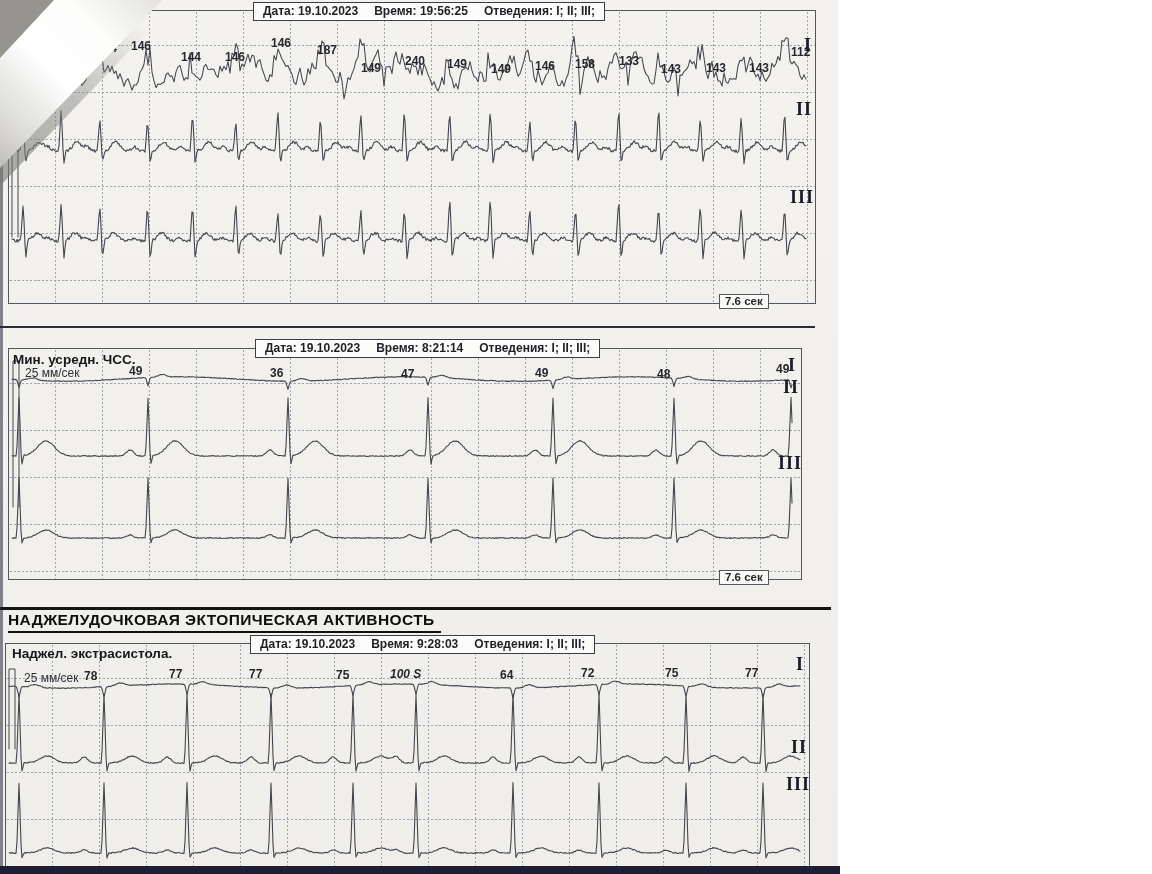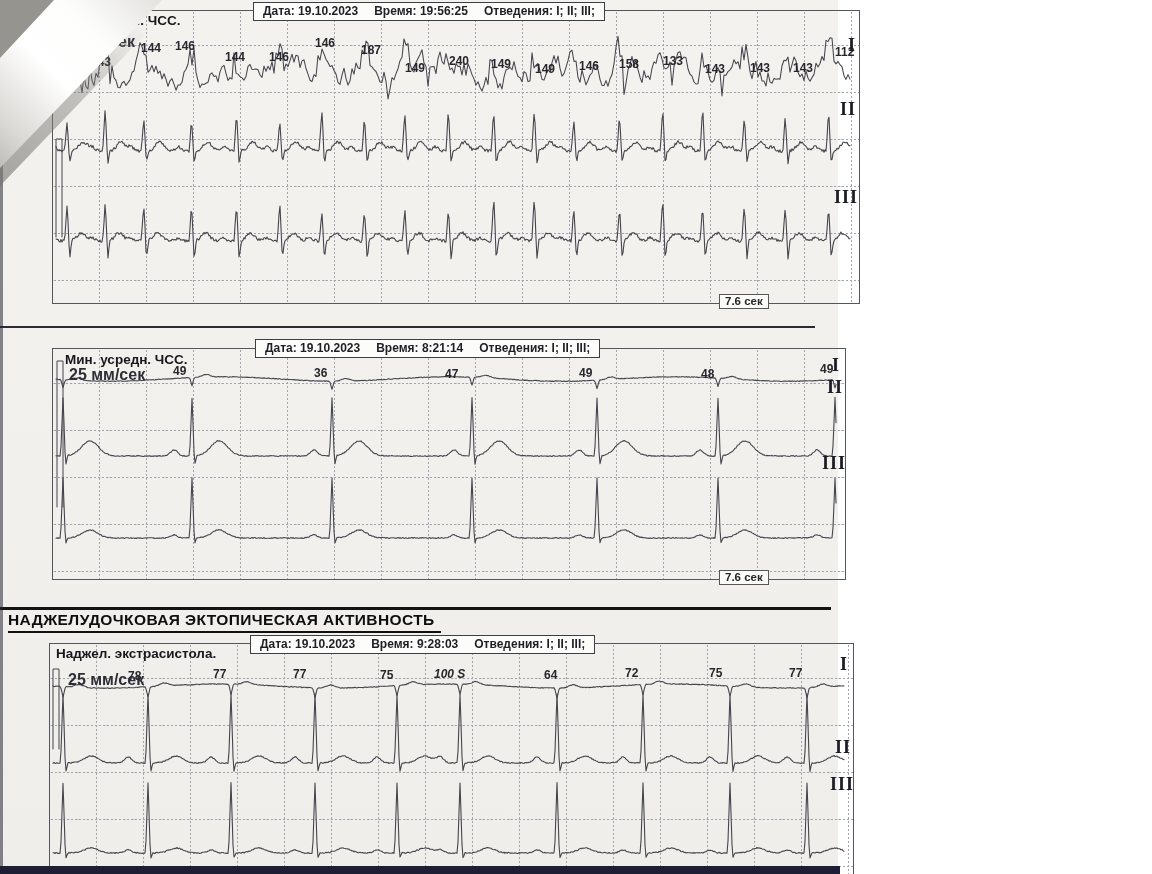--- a/index.html
+++ b/index.html
@@ -6,30 +6,30 @@
     font-family:"Liberation Sans", sans-serif;}
   .stage{position:relative;width:1152px;height:874px;background:#ffffff;}
   .scan{position:absolute;left:0;top:0;width:838px;height:874px;
     background:linear-gradient(180deg,#f3f2ef 0%,#f1f0ed 55%,#efeeeb 100%);}
   .ecg-panel{position:absolute;border:1px solid #55555e;
     background-image:
       radial-gradient(circle, var(--grid) 0.8px, transparent 1.1px),
       radial-gradient(circle, var(--grid) 0.8px, transparent 1.1px),
       radial-gradient(circle, #c7cad0 0.7px, transparent 1px);
     background-size:47px 4px, 4px 47px, 9.4px 47px;
-    background-position:23px 0, 0 11px, 23.2px 11px;margin-left:44px;}
+    background-position:23px 0, 0 11px, 23.2px 11px;}
   #p1{left:8px;top:10px;width:806px;height:292px;}
   #p2{left:8px;top:348px;width:792px;height:230px;}
   #p3{left:5px;top:643px;width:803px;height:231px;}
   .trace{position:absolute;left:0;top:0;}
   .ptitle{position:absolute;font-size:13.5px;font-weight:700;color:#17171c;white-space:nowrap;z-index:2;}
   #p1 .ptitle{left:40px;top:2px;}
-  #p2 .ptitle{left:12px;top:3px;text-align:center;}
+  #p2 .ptitle{left:4px;top:3px;text-align:center;}
   #p3 .ptitle{left:6px;top:2px;text-align:center;}
-  .speed{position:absolute;font-size:16px;font-weight:700;color:#2e2e35;white-space:nowrap;z-index:2;}
+  .speed{position:absolute;font-size:12px;font-weight:400;color:#2e2e35;white-space:nowrap;z-index:2;}
   #p1 .speed{left:28px;top:22px;}
   #p2 .speed{left:16px;top:17px;}
   #p3 .speed{left:18px;top:27px;}
   .hr{position:absolute;font-size:12px;font-weight:600;color:#26262c;white-space:nowrap;z-index:2;}
   .lead{position:absolute;font-family:"Liberation Serif", serif;font-size:18px;font-weight:700;
     color:#1b1b26;z-index:2;letter-spacing:1px;}
   .datebox{position:absolute;display:flex;gap:16px;align-items:center;white-space:nowrap;
     border:1.3px solid #3d3d46;background:#fcfcfa;padding:1px 9px 2px 9px;
     font-size:12px;font-weight:600;color:#1e1e24;z-index:3;}
   .durbox{position:absolute;border:1px solid #55555e;background:#fbfbf8;padding:0 5px 1px 5px;

